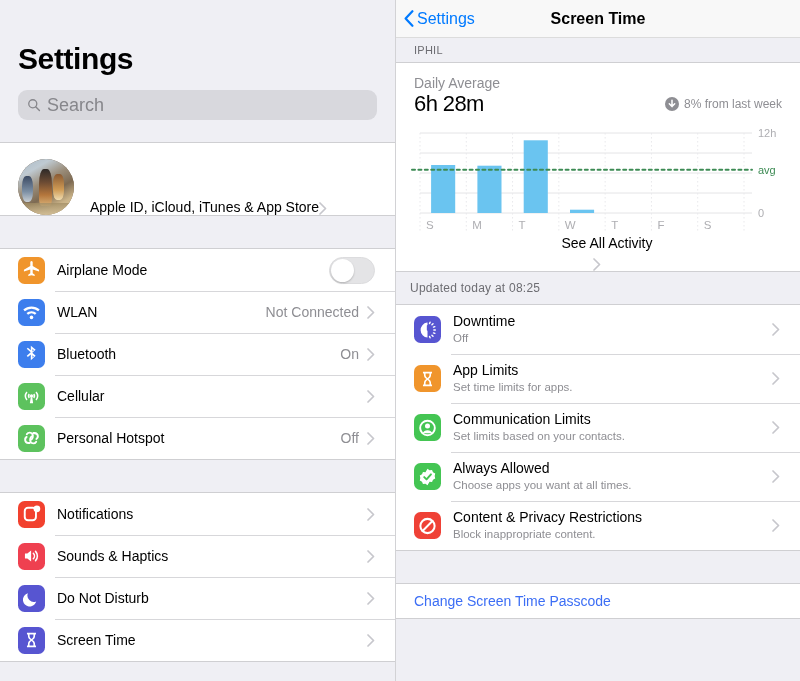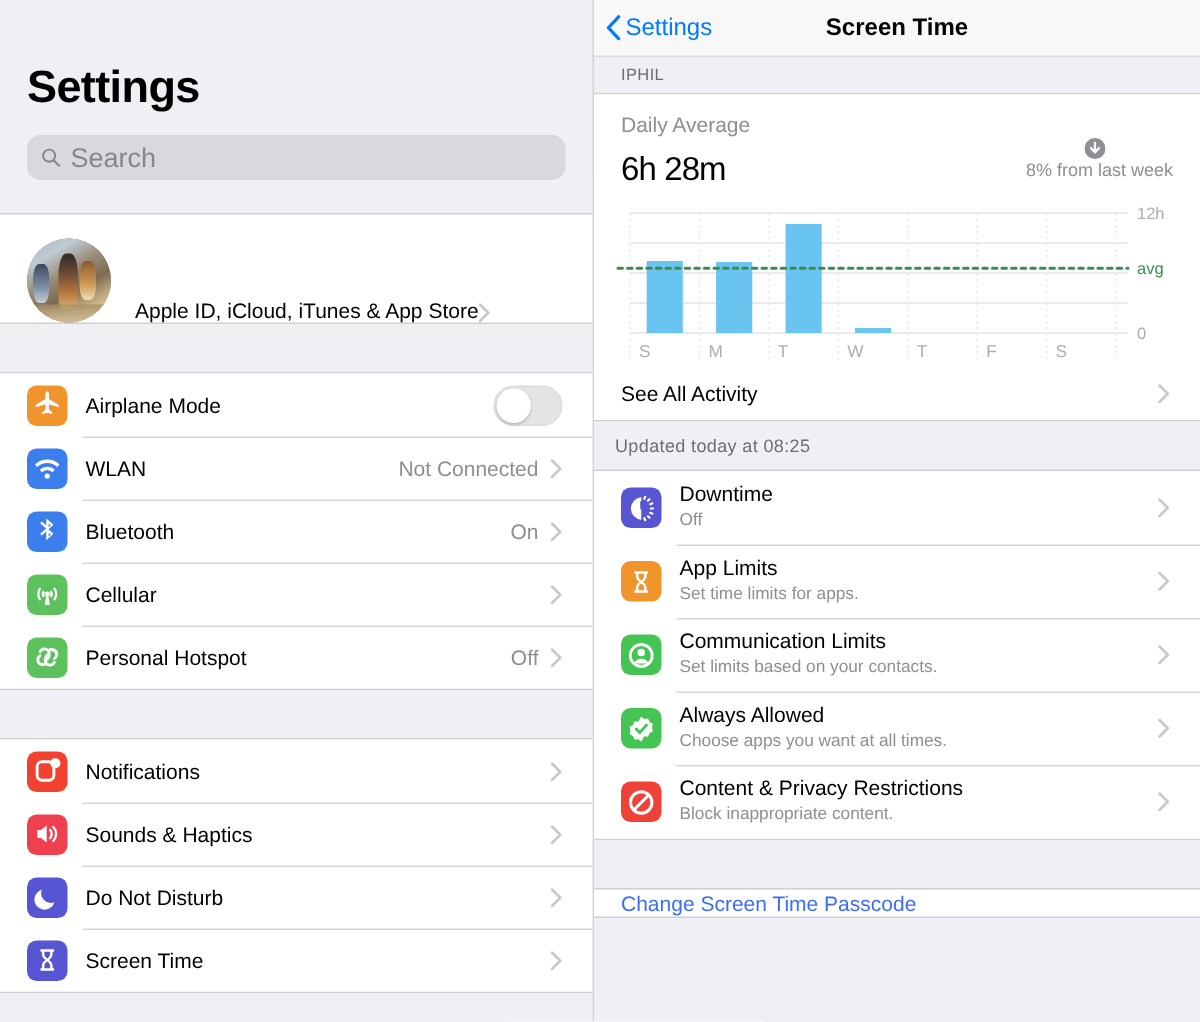--- a/index.html
+++ b/index.html
@@ -107,49 +107,49 @@
     font-size: 11px; color: #6d6d72; letter-spacing: .25px; background: #efeff4;
   }
   .section-head.lower { height: 32px; font-size: 12px; color: #6d6d72; padding-left: 14px; }
 
   .panel { background: #fff; border-top: 1px solid #cfcfd2; border-bottom: 1px solid #cfcfd2; }
 
   .avg-wrap { padding: 12px 18px 0 18px; background: #fff; }
   .avg-label { font-size: 14px; color: #8e8e93; }
   .avg-line { display: flex; align-items: flex-end; justify-content: space-between; margin-top: 1px; }
   .avg-value { font-size: 22px; font-weight: normal; color: #000; letter-spacing: -0.6px; line-height: 1.05; }
-  .delta { display: flex; align-items: center; padding-bottom: 4px; flex-direction: column; }
+  .delta { display: flex; align-items: center; padding-bottom: 4px; }
   .delta-icon { width: 14px; height: 14px; margin-right: 5px; flex: 0 0 auto; }
   .delta-text { font-size: 12px; color: #8e8e93; }
 
   
   .chart-area { background: #fff; padding: 10px 0 0 0; position: relative; }
   .chart-svg { display: block; }
 
   .see-all {
     display: flex; align-items: center; height: 36px; padding-left: 18px;
-    background: #fff; position: relative;
+    background: #fff; position: relative; flex-direction: column;
   }
   .see-all-label { font-size: 14px; color: #000; flex: 1 1 auto; }
 
   
   .frow {
     display: flex; align-items: center; height: 49px; padding-left: 18px;
     background: #fff; position: relative;
   }
   .frow + .frow::before {
     content: ""; position: absolute; left: 55px; right: 0; top: 0; height: 1px; background: #d7d7da;
   }
   .frow .ic { width: 27px; height: 27px; }
   .ftext { margin-left: 12px; flex: 1 1 auto; }
   .ftitle { font-size: 14px; color: #000; line-height: 1.25; }
   .fsub { font-size: 11.5px; color: #8e8e93; line-height: 1.35; margin-top: 1px; }
 
   .passcode-card { background: #fff; border-top: 1px solid #cfcfd2; border-bottom: 1px solid #cfcfd2; }
-  .passcode-row { display: flex; align-items: center; height: 18px; padding-left: 18px; }
+  .passcode-row { display: flex; align-items: center; height: 34px; padding-left: 18px; }
   .passcode-label { font-size: 14px; color: #3c6ef5; }
   .tail-gap { background: #efeff4; }
 </style>
 </head>
 <body>
 
 <div class="screen">
 
   <div class="left-pane">
 

